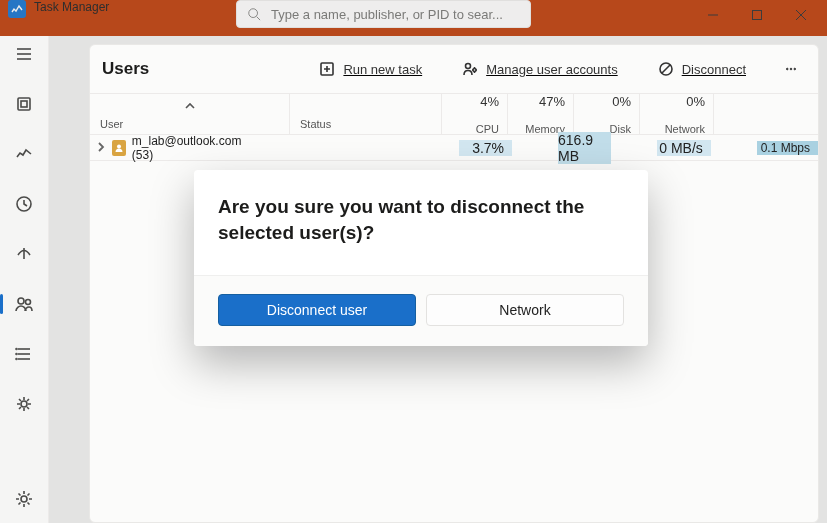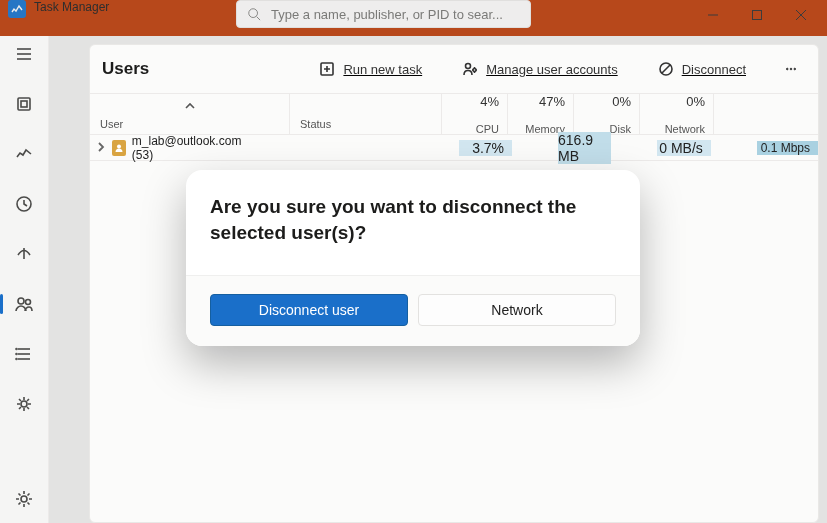--- a/index.html
+++ b/index.html
@@ -60,21 +60,21 @@
   .cell-m { width:66px; display:flex; align-items:center; justify-content:flex-end; padding-right:8px; font-size:14px; color:#222;}
   .cell-n { width:76px; display:flex; align-items:center; justify-content:flex-end; padding-right:8px; font-size:12px; color:#222;}
   .sel-light { background: #d2e6f0; }
   .sel-med { background: #c1dde9; }
   .sel-strong { background: #a9d1e1; }
 
   
   .dim { position:absolute; inset:0; background: rgba(120,120,118,0.14); }
 
   
-  .dialog { position: absolute; left: 186px; top: 170px; width: 454px; background: #fff; border-radius: 16px; box-shadow: 0 18px 44px rgba(0,0,0,0.28); overflow:hidden; z-index:10; }
+  .dialog { position: absolute; left: 194px; top: 170px; width: 454px; background: #fff; border-radius: 4px; box-shadow: 0 18px 44px rgba(0,0,0,0.28); overflow:hidden; z-index:10; }
   .dlg-body { padding: 24px 24px 30px 24px; }
   .dlg-title { font-size: 19px; font-weight: 600; color: #1c1c1b; line-height: 1.35; }
   .dlg-actions { padding: 18px 24px 20px 24px; display:flex; gap:10px; background:#fbfbfa; border-top:1px solid #efefee;}
   .dlg-btn { flex:1; height: 32px; border-radius: 4px; font-size:14px; display:flex; align-items:center; justify-content:center; }
   .btn-primary { background: #1a6fc9; color: #fff; border: 1px solid #155fa0; }
   .btn-secondary { background: #fdfdfd; color: #222; border: 1px solid #e3e2e0; }
 </style>
 </head>
 <body>
 

